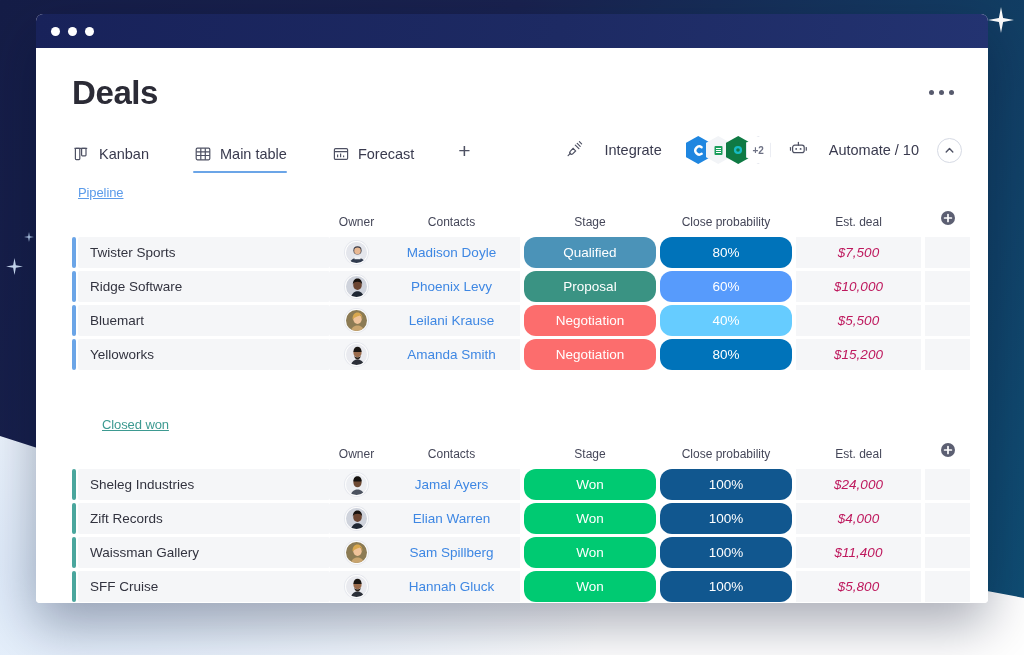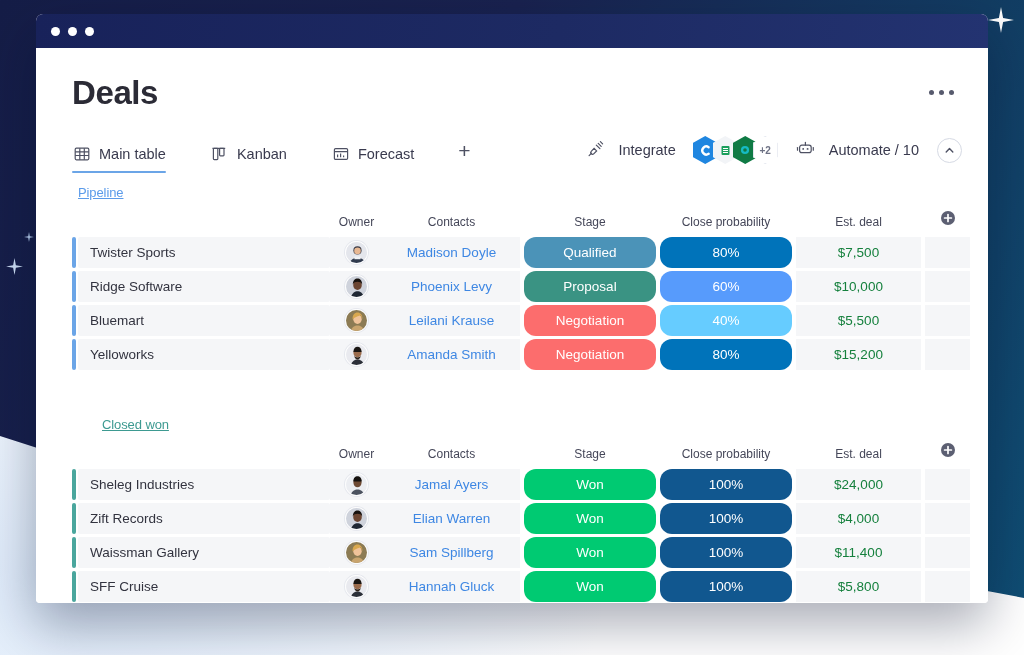--- a/index.html
+++ b/index.html
@@ -85,21 +85,21 @@
     content: ""; position: absolute; left: 0; right: 14px; bottom: 0;
     height: 2px; background: #6ba5e7; border-radius: 2px;
   }
   .tab svg { display: block; }
   #add-tab-button {
     font-size: 21px; color: #4e5163; cursor: pointer;
     line-height: 1; padding: 0 6px 8px 0; font-weight: 300;
   }
 
   #toolbar-right { display: flex; align-items: center; gap: 18px; padding-bottom: 8px; }
-  .tool-group { display: flex; align-items: center; gap: 14px; cursor: pointer; }
+  .tool-group { display: flex; align-items: center; gap: 21px; cursor: pointer; }
   .tool-label { font-size: 14.5px; color: #393a4e; }
 
   #integration-icons { display: flex; align-items: center; margin-left: 3px; }
   .hex { width: 25px; height: 28px; margin-left: -5px; position: relative; }
   .hex:first-child { margin-left: 0; }
   .hex-shape {
     width: 100%; height: 100%;
     clip-path: polygon(50% 0%, 100% 25%, 100% 75%, 50% 100%, 0% 75%, 0% 25%);
     display: flex; align-items: center; justify-content: center;
     font-size: 9px; color: #ffffff; font-weight: bold;
@@ -146,21 +146,21 @@
 
   tbody td { height: 31px; font-size: 13.5px; }
   td.accent { padding: 0; }
   .accent-bar { width: 4px; height: 31px; border-radius: 2px; }
   td.name {
     background: #f5f6f8; color: #32333f; padding-left: 12px;
     border-radius: 2px;
   }
   td.owner { background: #f5f6f8; text-align: center; padding: 0; }
   td.contact { background: #f5f6f8; text-align: center; color: #3e87e3; }
-  td.deal { background: #f5f6f8; text-align: center; color: #15803d; }
+  td.deal { background: #f5f6f8; text-align: center; color: #be185d; font-style: italic; }
   td.extra { background: #f5f6f8; }
   td.gap { width: 4px; background: transparent !important; padding: 0; }
 
   .avatar {
     width: 23px; height: 23px; border-radius: 50%;
     display: inline-block; vertical-align: middle;
     background-size: cover; border: 1.5px solid #ffffff;
     box-shadow: 0 0 0 1px #e6e8ee;
     overflow: hidden;
   }
@@ -212,42 +212,42 @@
         <i></i>
           <i></i>
           <i></i>
       </div>
     </div>
 
     <div id="toolbar">
 
       <div id="tabs">
 
+        <div class="tab">
+          <span>
+            <svg width="16" height="16" viewBox="0 0 16 16" fill="none" stroke="#4e5163" stroke-width="1.2">
+              <rect x="1.4" y="2.4" width="4.4" height="11.2" rx="0.8"></rect>
+              <rect x="7.6" y="2.4" width="4.4" height="7.4" rx="0.8"></rect>
+              <line x1="0.4" y1="2.4" x2="13.2" y2="2.4"></line>
+            </svg>
+          </span>
+          <span>Kanban</span>
+        </div>
+
         <div class="tab active">
           <span>
             <svg width="16" height="16" viewBox="0 0 16 16" fill="none" stroke="#4e5163" stroke-width="1.2">
               <rect x="1.2" y="2.2" width="13.6" height="11.6" rx="1.2"></rect>
               <line x1="1.2" y1="5.9" x2="14.8" y2="5.9"></line>
               <line x1="1.2" y1="9.5" x2="14.8" y2="9.5"></line>
               <line x1="5.8" y1="2.2" x2="5.8" y2="13.8"></line>
               <line x1="10.3" y1="2.2" x2="10.3" y2="13.8"></line>
             </svg>
           </span>
           <span>Main table</span>
-        </div>
-
-        <div class="tab">
-          <span>
-            <svg width="16" height="16" viewBox="0 0 16 16" fill="none" stroke="#4e5163" stroke-width="1.2">
-              <rect x="1.4" y="2.4" width="4.4" height="11.2" rx="0.8"></rect>
-              <rect x="7.6" y="2.4" width="4.4" height="7.4" rx="0.8"></rect>
-              <line x1="0.4" y1="2.4" x2="13.2" y2="2.4"></line>
-            </svg>
-          </span>
-          <span>Kanban</span>
         </div>
 
         <div class="tab">
           <span>
             <svg width="16" height="16" viewBox="0 0 16 16" fill="none" stroke="#4e5163" stroke-width="1.2">
               <rect x="1.4" y="2.6" width="13.2" height="10.8" rx="1.2"></rect>
               <line x1="1.4" y1="5.6" x2="14.6" y2="5.6"></line>
               <line x1="4.6" y1="11.2" x2="4.6" y2="8.6"></line>
               <line x1="7.6" y1="11.2" x2="7.6" y2="7.4"></line>
               <line x1="10.6" y1="11.2" x2="10.6" y2="9.4"></line>

